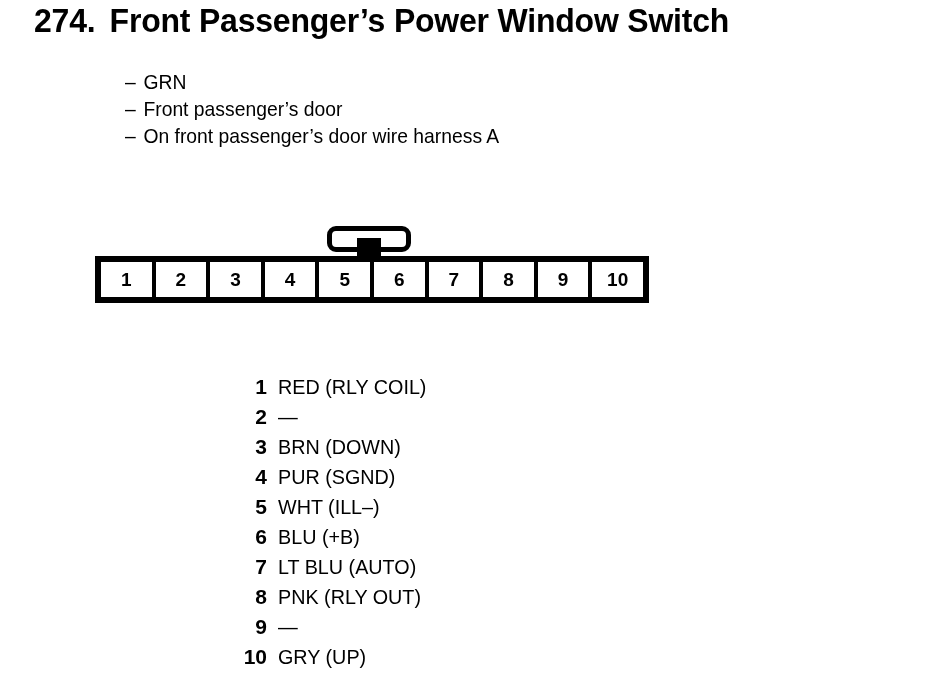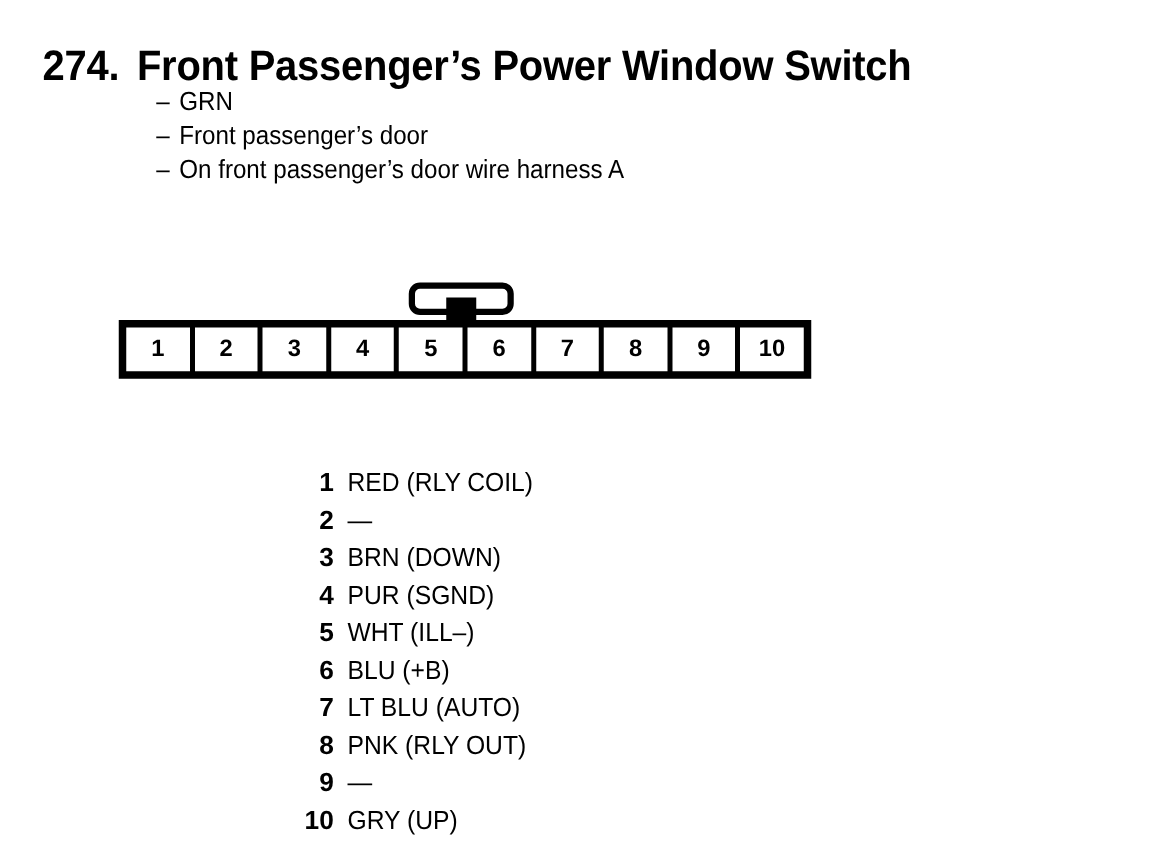--- a/index.html
+++ b/index.html
@@ -14,21 +14,21 @@
     overflow: hidden;
     font-family: "Liberation Sans", sans-serif;
     color: #000000;
     -webkit-font-smoothing: none;
   }
 
   
   .header {
     position: absolute;
     left: 34px;
-    top: 33px;
+    top: 0;
     white-space: nowrap;
   }
   .title-row {
     display: flex;
     align-items: baseline;
     font-weight: bold;
     font-size: 34px;
     line-height: 40px;
     letter-spacing: -0.2px;
     transform: scaleX(0.94);

